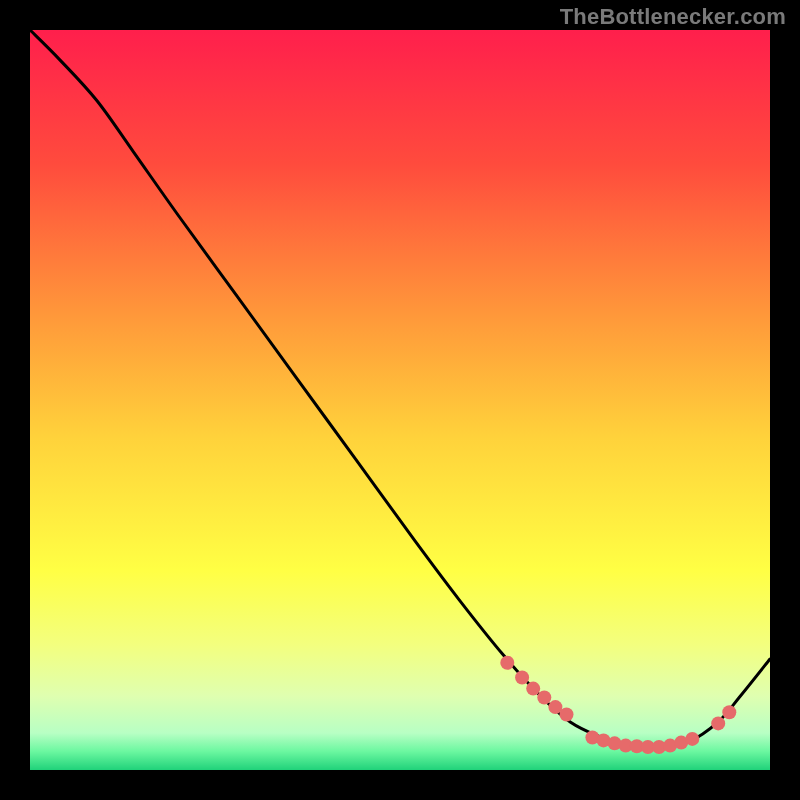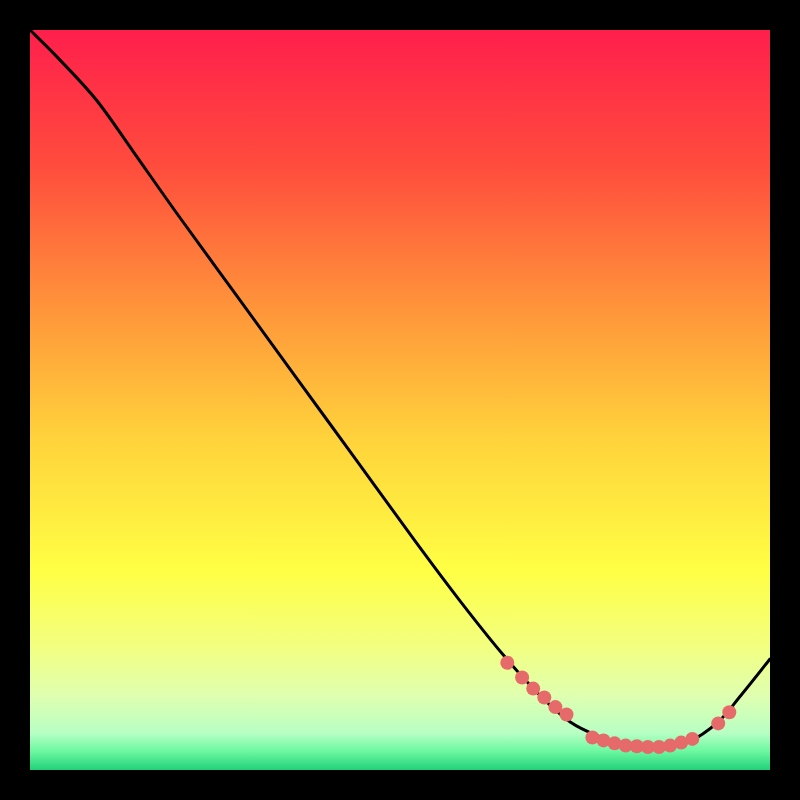--- a/index.html
+++ b/index.html
@@ -38,20 +38,21 @@
     left: 0;
     top: 0;
     width: 740px;
     height: 740px;
   }
 </style>
 </head>
 <body>
 
 <div class="frame">
+  <div class="attribution">TheBottlenecker.com</div>
 
   <div class="plot-area">
     <svg viewBox="0 0 740 740">
       <defs>
         <linearGradient id="bg-grad" x1="0" y1="0" x2="0" y2="1">
             <stop offset="0%" stop-color="#ff1f4c"></stop>
             <stop offset="18%" stop-color="#ff4b3d"></stop>
             <stop offset="38%" stop-color="#ff963a"></stop>
             <stop offset="55.00000000000001%" stop-color="#ffd23b"></stop>
             <stop offset="73%" stop-color="#ffff44"></stop>

